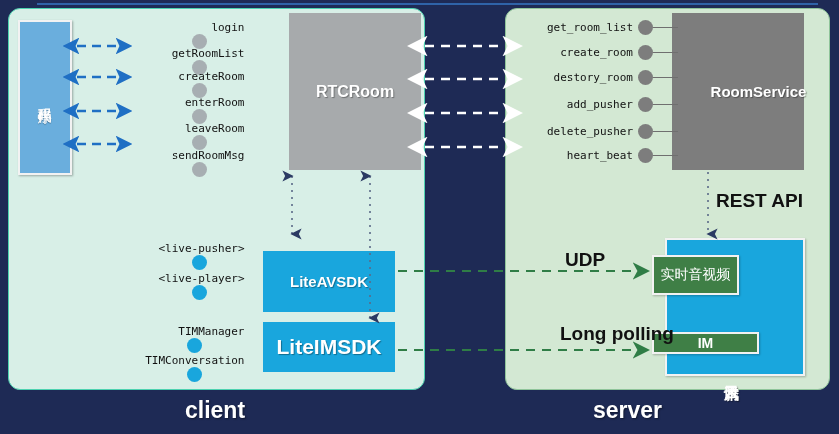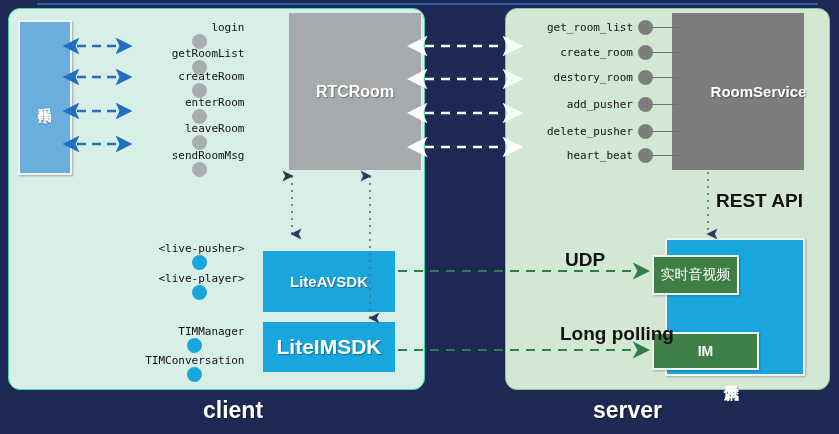--- a/index.html
+++ b/index.html
@@ -73,21 +73,21 @@
     font-family:"DejaVu Sans", sans-serif;
   }
   .greenbox{
     position:absolute;background:#3f7f46;border:2px solid #f2f2f2;
     box-shadow:1px 1px 2px rgba(0,0,0,.25);
     color:#fff;font-size:14px;
     display:flex;align-items:center;justify-content:center;
     box-sizing:border-box;font-family:"DejaVu Sans", sans-serif;
   }
   #realtime-av-box{left:652px;top:255px;width:87px;height:40px;}
-  #im-box{left:652px;top:332px;width:107px;height:38px;font-family:"Liberation Sans",sans-serif;font-weight:bold;}
+  #im-box{left:652px;top:332px;width:107px;height:22px;font-family:"Liberation Sans",sans-serif;font-weight:bold;}
 
   
   .port{position:absolute;height:16px;display:flex;align-items:center;}
   .port .lbl{
     font-family:"DejaVu Sans Mono", monospace;
     font-size:11px;color:#111;white-space:nowrap;
     text-align:right;
   }
   .port .dot{
     width:15px;height:15px;border-radius:50%;
@@ -109,21 +109,21 @@
     position:absolute;font-weight:bold;font-size:19px;
     color:#111;white-space:nowrap;
   }
   #udp-label{left:565px;top:249px;}
   #longpolling-label{left:560px;top:323px;}
   #restapi-label{left:716px;top:190px;}
   .footlabel{
     position:absolute;color:#ffffff;font-size:23px;font-weight:bold;
     text-shadow:1px 1px 2px rgba(0,0,0,.45);
   }
-  #client-caption{left:203px;top:397px;}
+  #client-caption{left:185px;top:397px;}
   #server-caption{left:593px;top:397px;}
 
   svg.overlay{position:absolute;left:0;top:0;width:839px;height:434px;pointer-events:none;}
 </style>
 </head>
 <body>
 
 <div class="stage">
 
   <div class="topline"></div>

